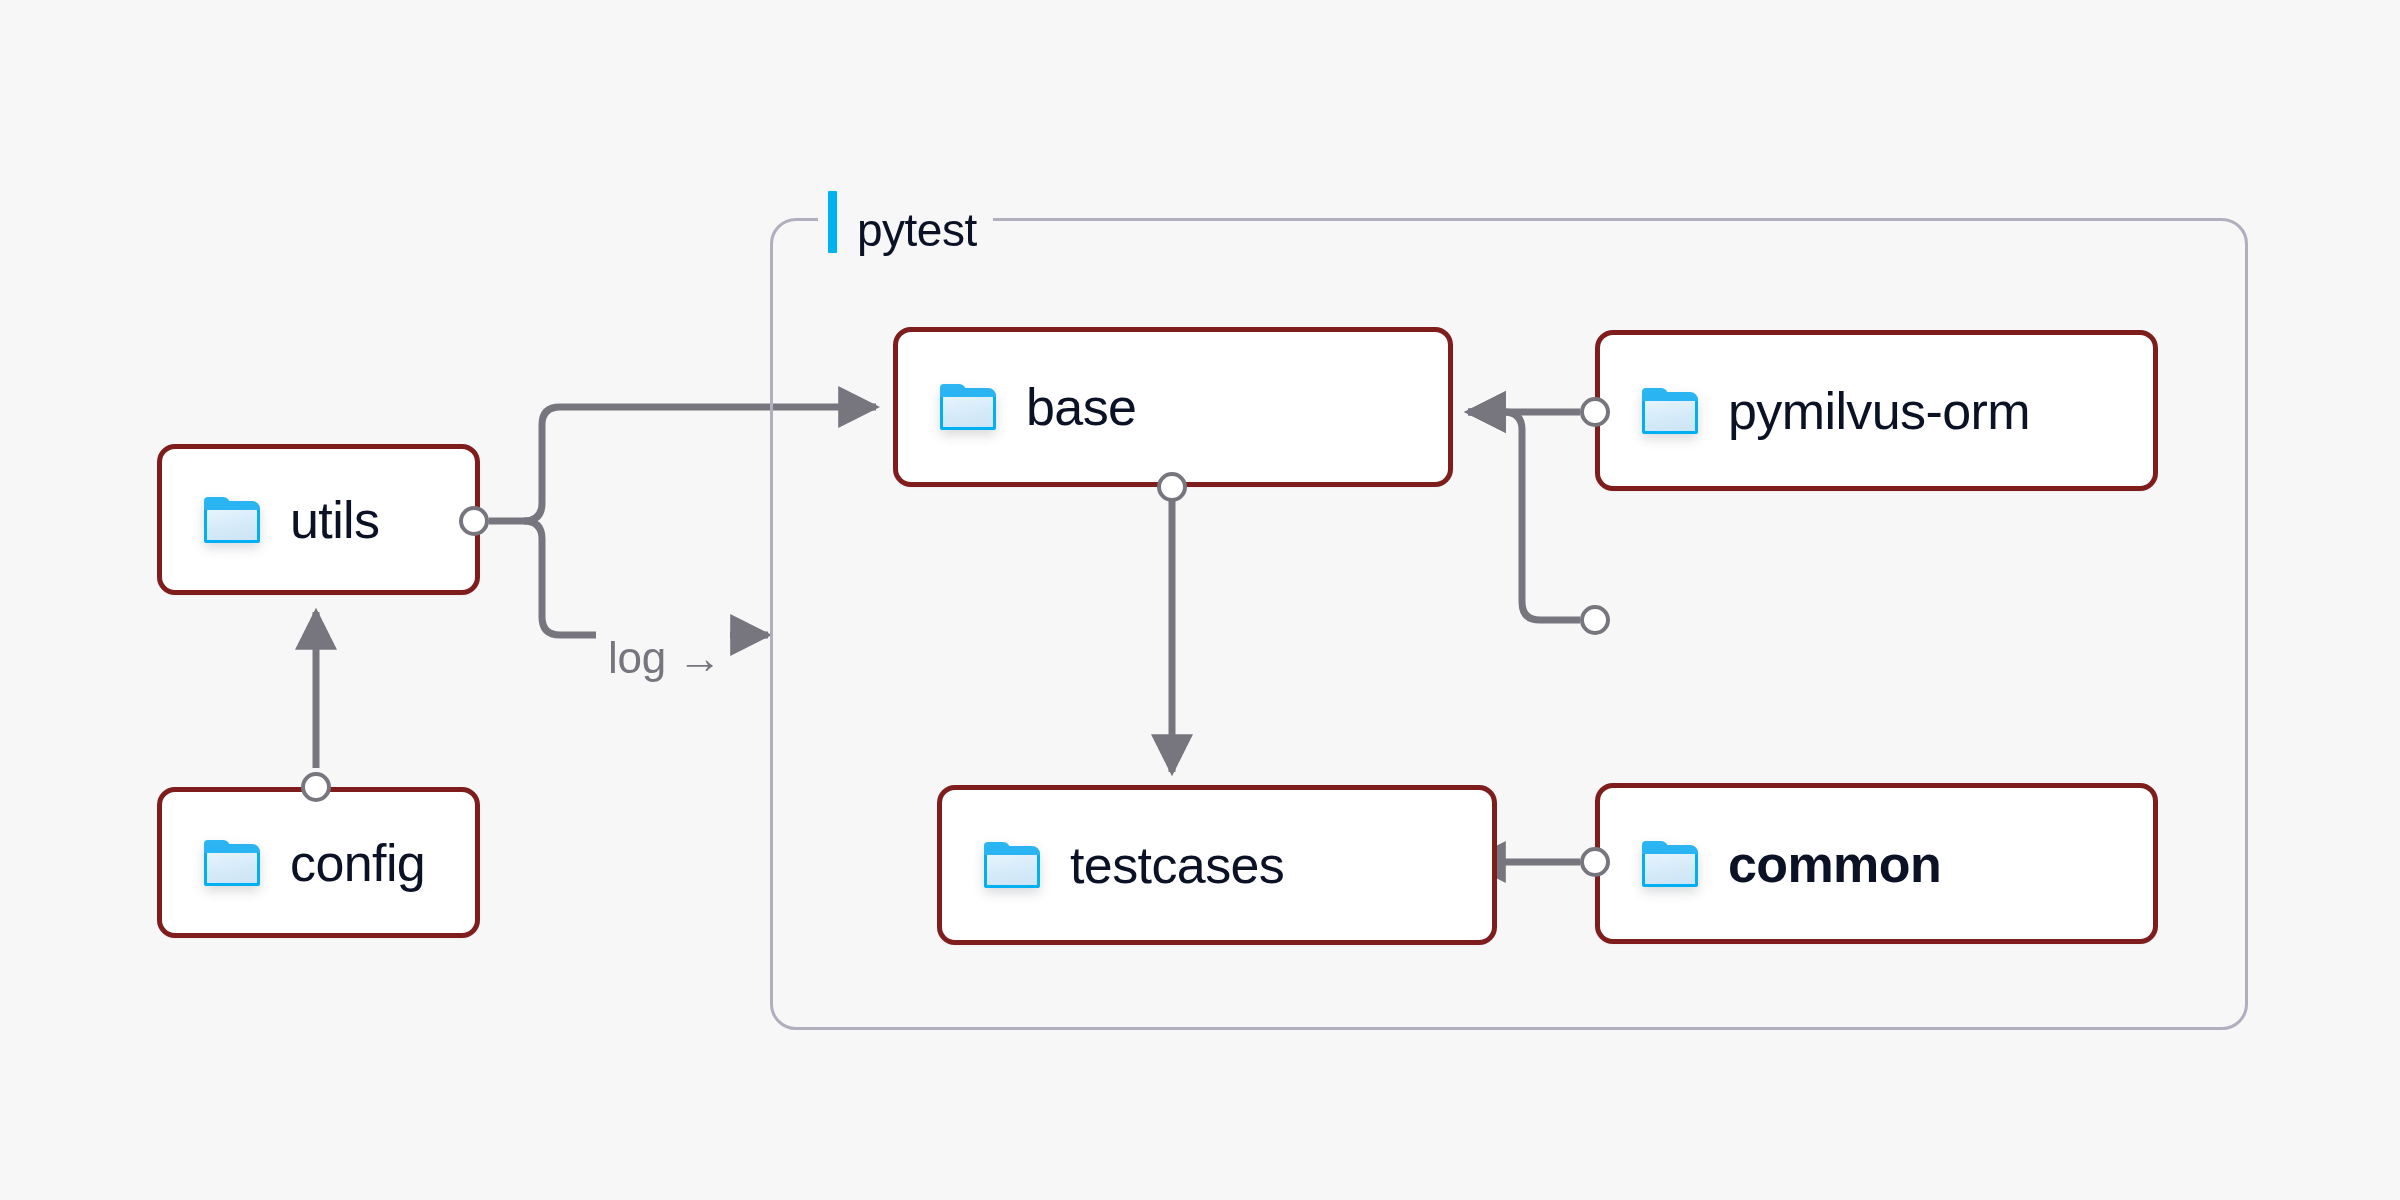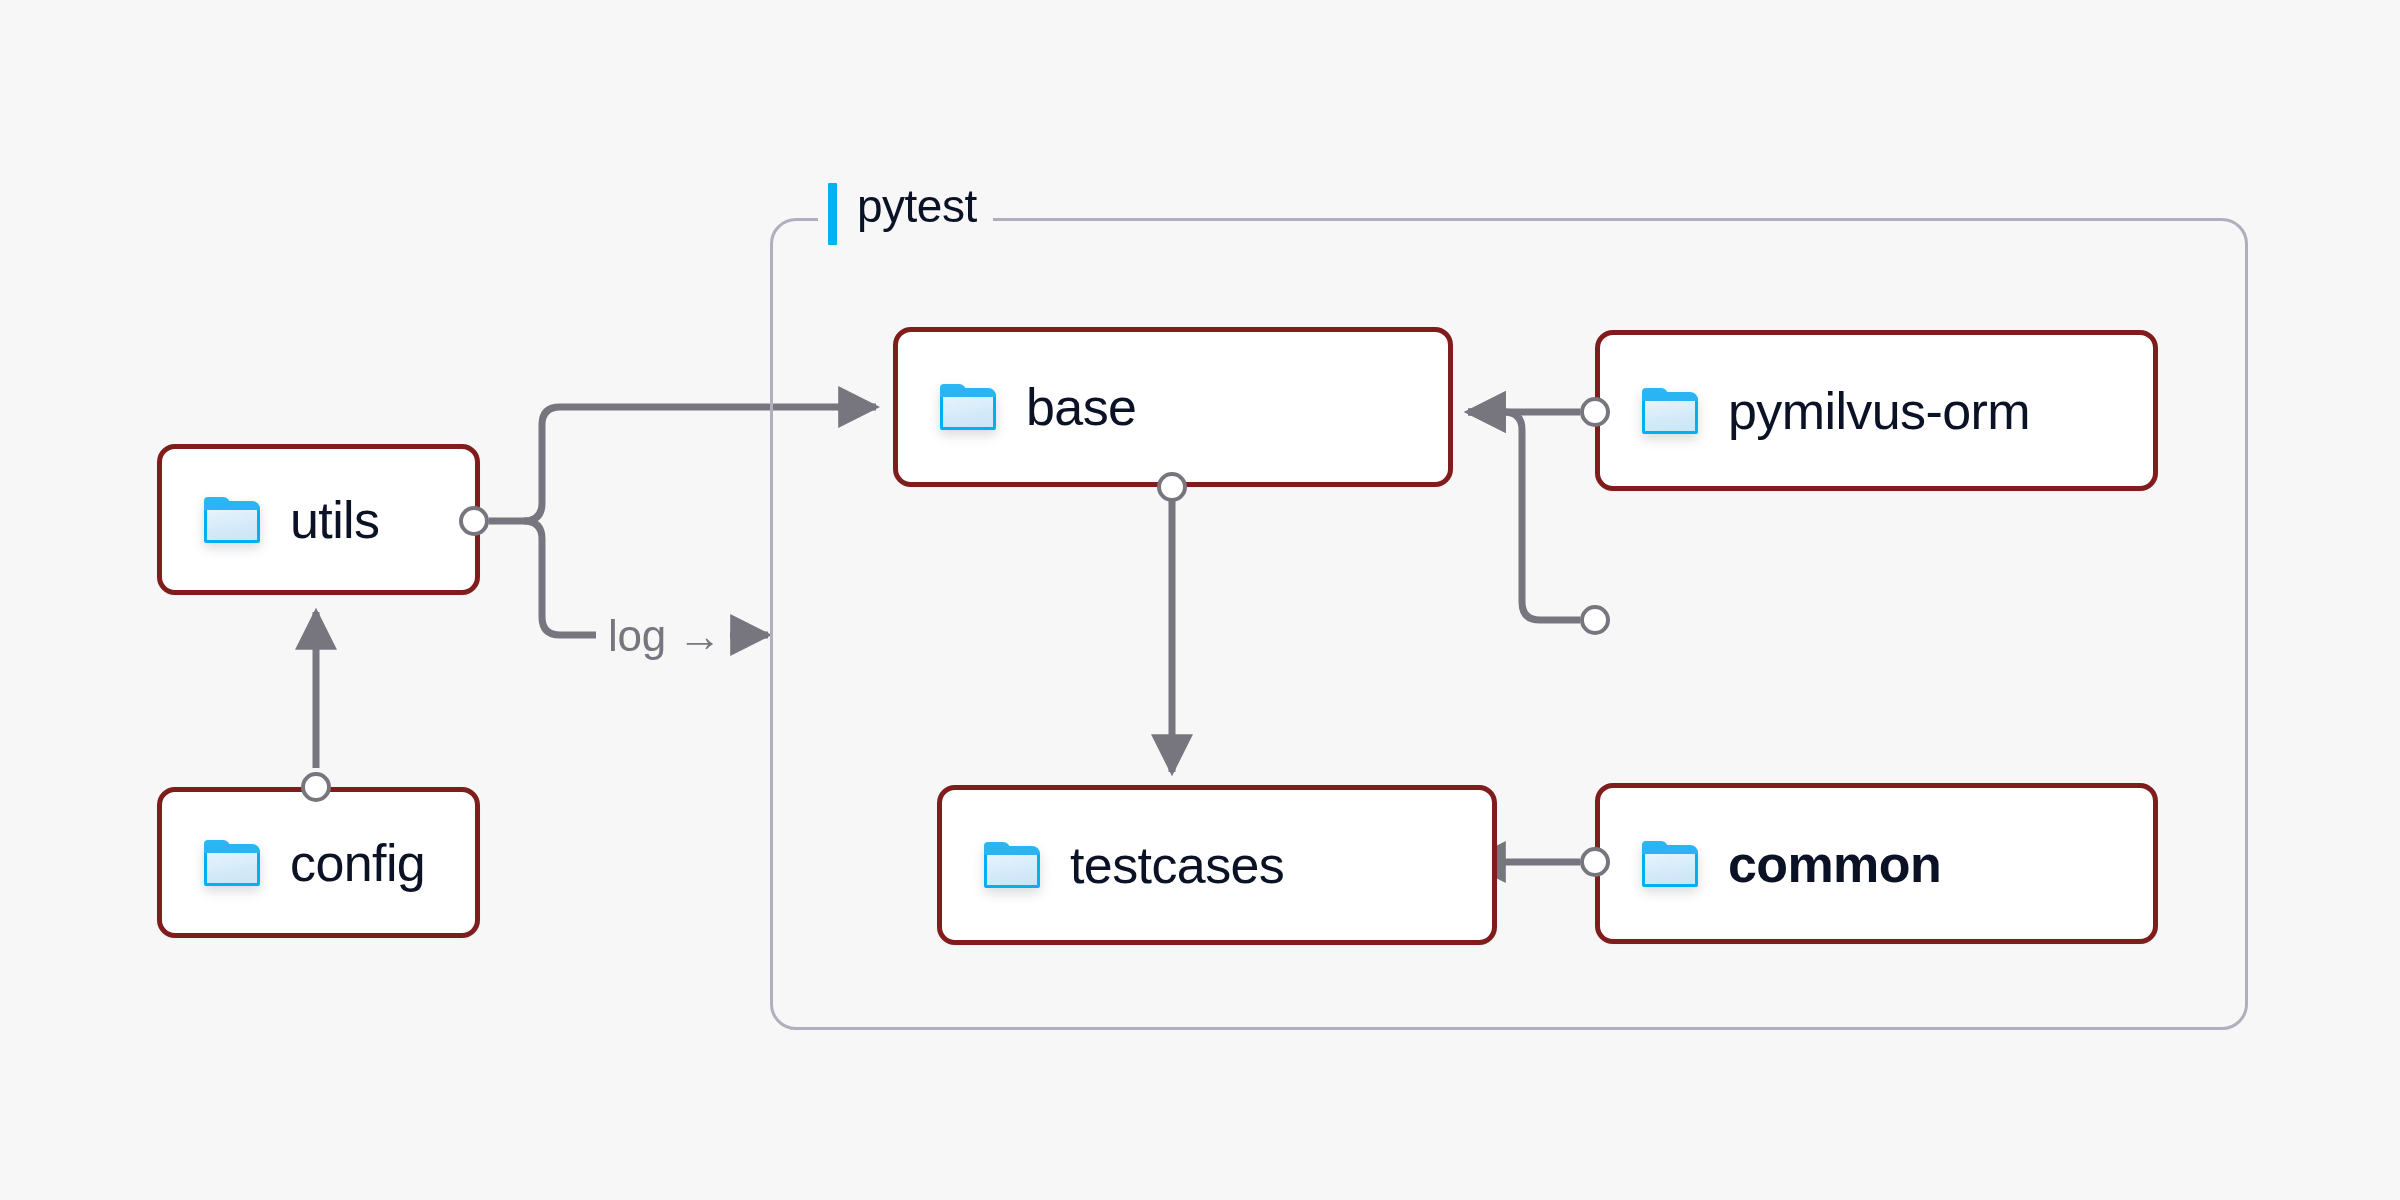--- a/index.html
+++ b/index.html
@@ -28,21 +28,21 @@
   .group-box {
     position: absolute;
     border: 3px solid #b0afbd;
     border-radius: 26px;
     background: transparent;
     box-sizing: border-box;
   }
   .group-label-wrap {
     position: absolute;
     display: flex;
-    align-items: flex-start;
+    align-items: flex-end;
     gap: 20px;
     background: #f7f7f8;
     padding: 0 16px 0 10px;
     height: 70px;
   }
   .group-bar {
     width: 9px;
     height: 62px;
     background: #00b2f0;
     border-radius: 1px;
@@ -129,20 +129,21 @@
   
   .edge-label {
     position: absolute;
     font-size: 44px;
     color: #77767f;
     letter-spacing: -0.3px;
     line-height: 1;
     white-space: nowrap;
     background: #f7f7f8;
     padding: 2px 8px;
+    margin-top: 22px;
   }
 </style>
 </head>
 <body>
 
 <div id="canvas">
 
   <svg id="edges" viewBox="0 0 2400 1200" width="2400" height="1200">
     <defs>
       <marker id="arrow" viewBox="0 0 10 10" refX="9" refY="5" markerWidth="6" markerHeight="6" orient="auto-start-reverse">

